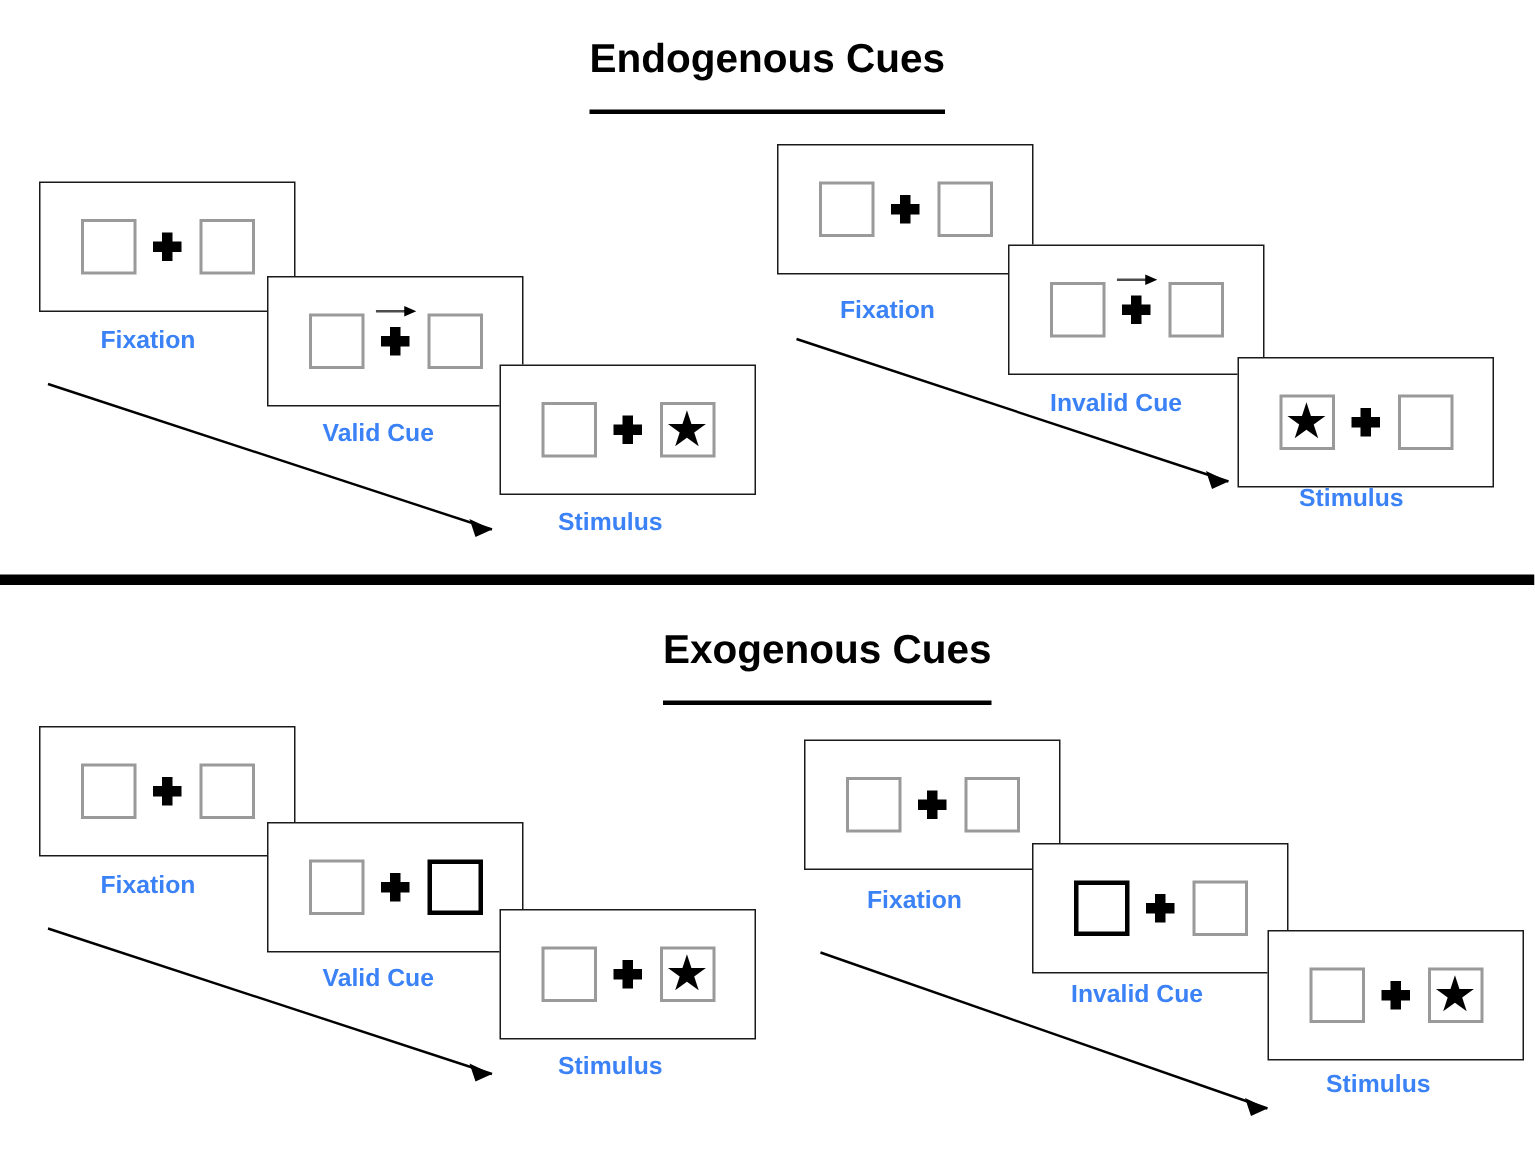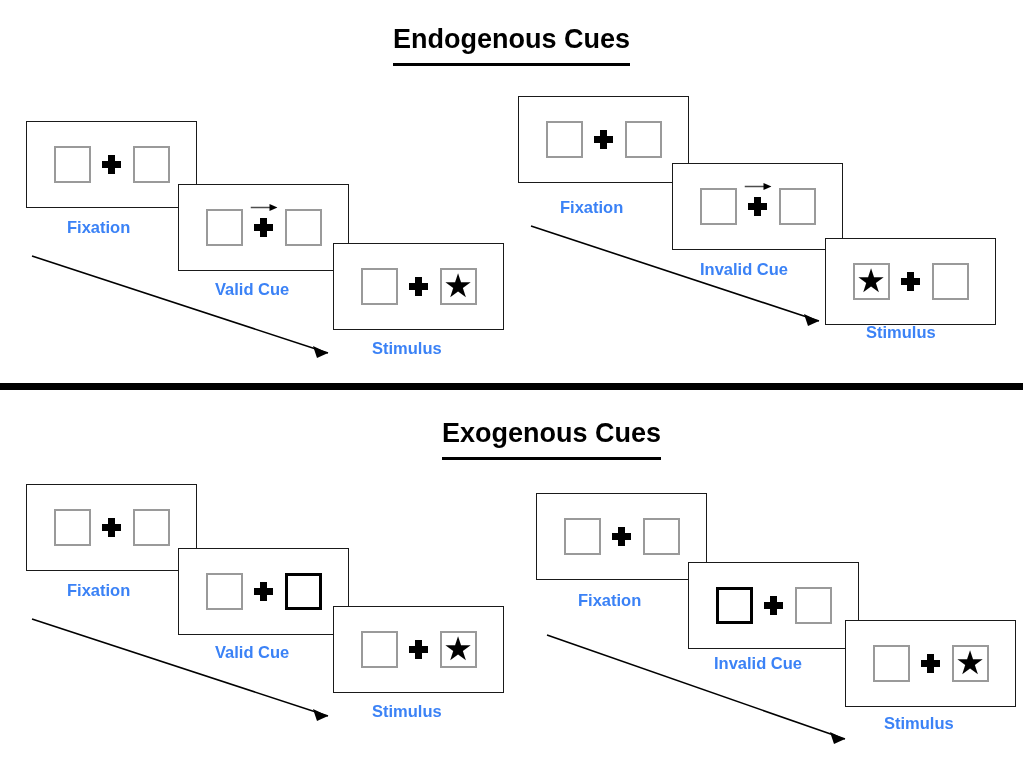--- a/index.html
+++ b/index.html
@@ -23,21 +23,21 @@
     width: 100%;
     left: 0;
     text-align: center;
     font-weight: bold;
     font-size: 27px;
     letter-spacing: 0px;
     color: #000000;
   }
   .section-title span {
     border-bottom: 3px solid #000000;
-    padding-bottom: 8px;
+    padding-bottom: 18px;
     display: inline-block;
     line-height: 1.15;
   }
 
   
   .divider {
     position: absolute;
     left: 0;
     width: 1023px;
     height: 7px;

